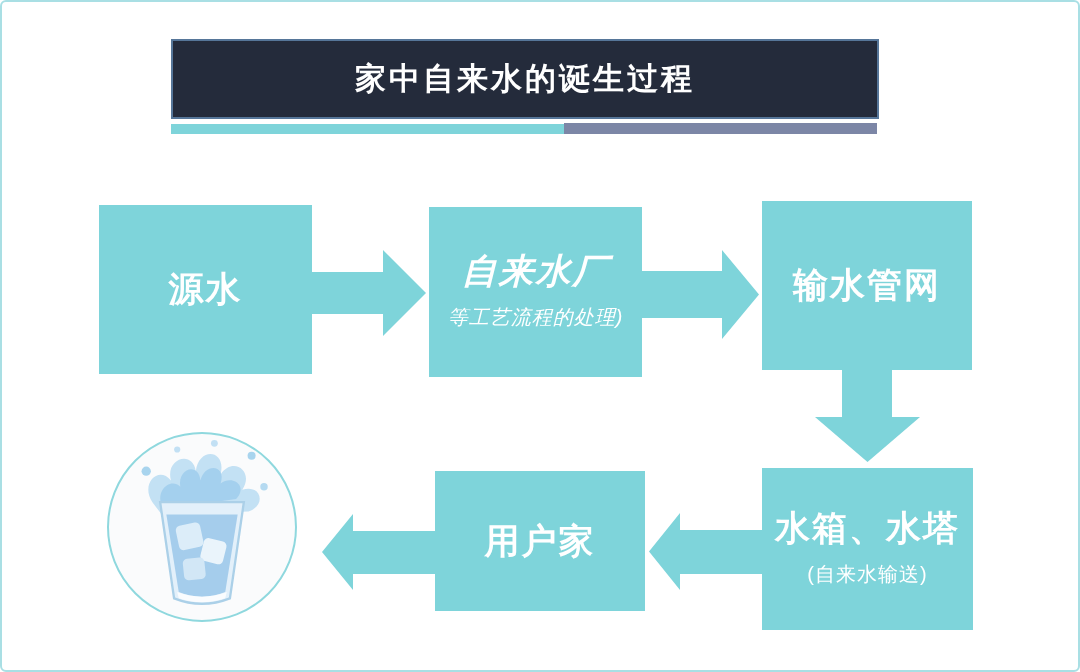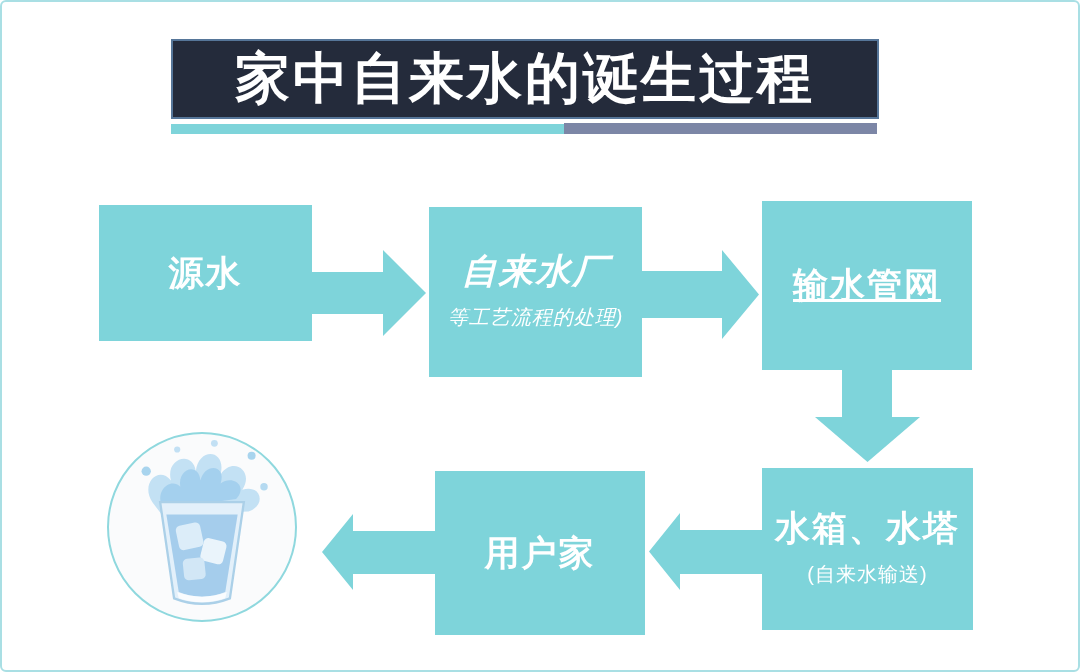--- a/index.html
+++ b/index.html
@@ -23,21 +23,21 @@
     width: 708px; height: 80px;
     background: var(--navy, #242B3B);
     border: 2px solid var(--navy-edge, #567699);
     box-sizing: border-box;
     display: flex;
     align-items: center;
     justify-content: center;
   }
   .title-bar .title-text {
     color: var(--title-fg, #fff);
-    font-size: 55px;
+    font-size: 31px;
     font-weight: bold;
     letter-spacing: 3px;
     white-space: nowrap;
   }
   .underline-teal {
     position: absolute;
     left: 169px; top: 122px;
     width: 393px; height: 10px;
     background: var(--teal, #7ED4DA);
   }
@@ -65,25 +65,25 @@
     font-weight: bold;
     letter-spacing: 2px;
     line-height: 1.15;
   }
   .node .node-subtitle {
     font-size: 20px;
     letter-spacing: 1px;
     margin-top: 10px;
     line-height: 1.55;
   }
-  .node-source  { left: 97px;  top: 203px; width: 213px; height: 136px; justify-content: center; }
+  .node-source  { left: 97px;  top: 203px; width: 213px; height: 169px; justify-content: center; }
   .node-plant   { left: 427px; top: 205px; width: 213px; height: 170px; font-style: italic; }
-  .node-pipes   { left: 760px; top: 199px; width: 210px; height: 169px; text-decoration: underline; }
+  .node-pipes   { left: 760px; top: 199px; width: 210px; height: 169px; }
   .node-tank    { left: 760px; top: 466px; width: 211px; height: 162px; }
-  .node-home    { left: 433px; top: 469px; width: 210px; height: 164px; }
+  .node-home    { left: 433px; top: 469px; width: 210px; height: 140px; }
 
   
   .arrow { position: absolute; color: var(--teal, #7ED4DA); line-height: 0; }
   .arrow svg { display: block; }
   .arrow-1 { left: 310px; top: 248px; }
   .arrow-2 { left: 640px; top: 248px; }
   .arrow-3 { left: 813px; top: 368px; }
   .arrow-4 { left: 647px; top: 511px; }
   .arrow-5 { left: 320px; top: 512px; }
 

